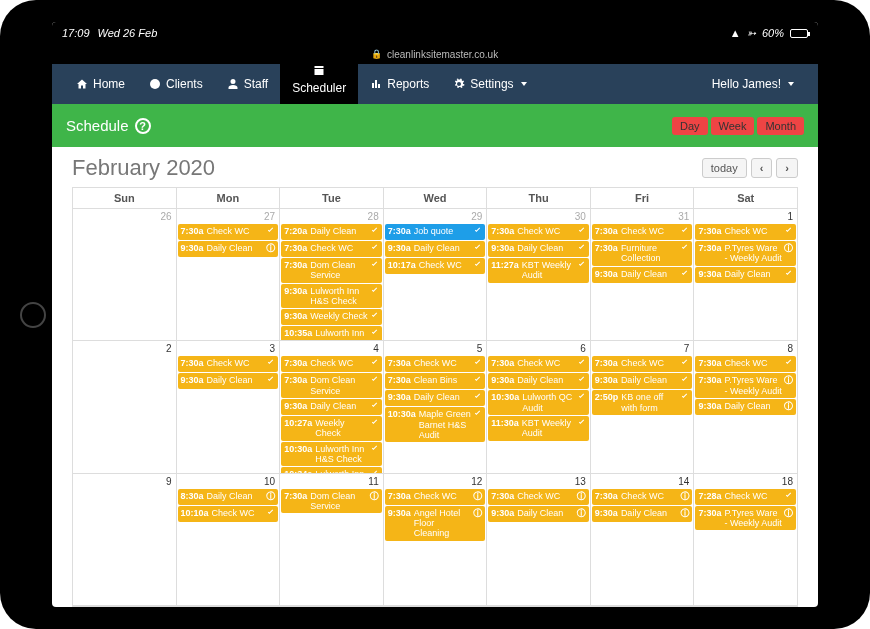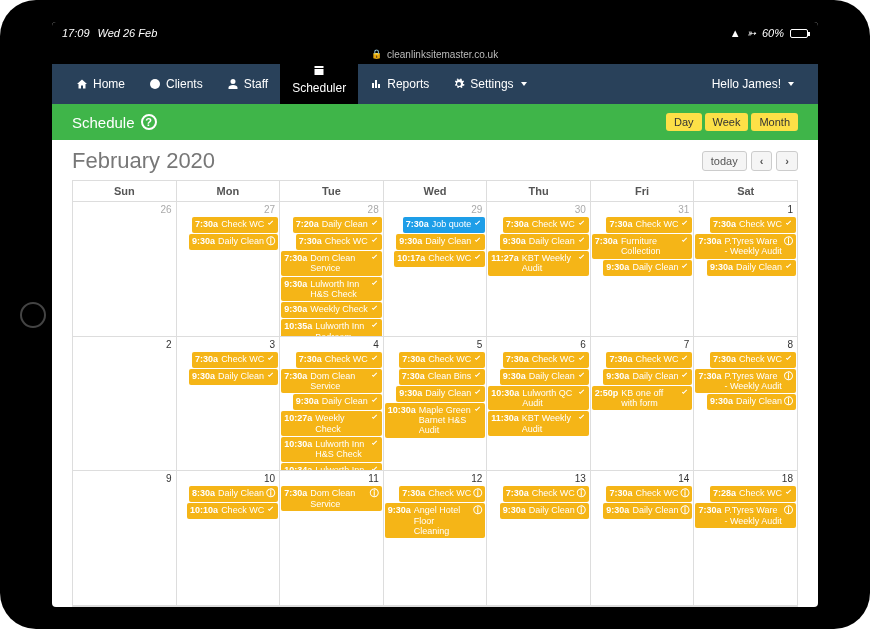--- a/index.html
+++ b/index.html
@@ -13,36 +13,36 @@
   .batt { width:18px; height:9px; border:1px solid #fff; border-radius:2px; position:relative;}
   .batt::after{content:"";position:absolute;right:-3px;top:2px;width:2px;height:4px;background:#fff;}
   .batt-fill{background:#fff;height:100%;width:60%;}
   .url-bar { height: 20px; background: #000; color: #bbb; display: flex; align-items: center; justify-content: center; font-size: 10px; gap:4px;}
   .lock{font-size:9px;}
   .nav { height: 40px; background: #29415a; color: #fff; display: flex; align-items: stretch; padding: 0 12px; font-size: 12px; }
   .nav-item { display: flex; align-items: center; gap: 5px; padding: 0 12px; cursor: pointer; }
   .nav-item.active { background: #000; flex-direction: column; }
   .nav-spacer { flex: 1; }
   .caret{width:0;height:0;border-left:3px solid transparent;border-right:3px solid transparent;border-top:4px solid #fff;margin-left:2px;}
-  .schedule-bar { height: 36px; background: #3fb549; color: #fff; display: flex; align-items: center; padding: 0 20px; font-size: 15px; }
+  .schedule-bar { height: 43px; background: #3fb549; color: #fff; display: flex; align-items: center; padding: 0 14px; font-size: 15px; }
   .schedule-bar .q { width:16px;height:16px;border:2px solid #fff;border-radius:50%;display:inline-flex;align-items:center;justify-content:center;font-size:11px;margin-left:6px;font-weight:bold;}
   .view-btns { margin-left:auto; display:flex; gap:3px;}
-  .view-btn { background:#fde047;color:#333;border-radius:3px;padding:3px 8px;font-size:11px;cursor:pointer;}
+  .view-btn { background:#ef4444;color:#333;border-radius:3px;padding:3px 8px;font-size:11px;cursor:pointer;}
   .content { flex:1; padding: 6px 20px 0 20px; overflow:hidden; display:flex; flex-direction:column;}
   .cal-header { display:flex; align-items:center; margin: 2px 0 6px 0;}
   .cal-title { font-size: 22px; color:#777; font-weight:400;}
   .cal-tools { margin-left:auto; display:flex; gap:4px;}
   .tool-btn { border:1px solid #ccc; background:#f5f5f5; color:#555; border-radius:3px; padding:3px 8px; font-size:11px; cursor:pointer;}
   .arrow{font-weight:bold;}
   .calendar { display:grid; grid-template-columns: repeat(7,1fr); border:1px solid #ddd; border-right:none; flex:1; overflow:hidden;}
   .dayhead { text-align:center; font-weight:bold; background:#fff; border-right:1px solid #ddd; border-bottom:1px solid #ddd; padding:4px 0; color:#555; font-size:11px;}
   .cell { border-right:1px solid #ddd; border-bottom:1px solid #ddd; position:relative; overflow:hidden; min-height:0;}
   .daynum { text-align:right; color:#aaa; font-size:10px; padding:2px 4px;}
   .daynum.cur{color:#333;}
-  .events { display:flex; flex-direction:column; gap:1px; padding:0 1px;align-items:flex-end;}
+  .events { display:flex; flex-direction:column; gap:1px; padding:0 1px;}
   .event { background:#f5b517; color:#fff; font-size:9px; padding:2px 3px; border-radius:2px; display:flex; align-items:flex-start; line-height:1.15; position:relative; min-height:16px;}
   .event.blue { background:#1e9ee8;}
   .event .t { font-weight:bold; margin-right:3px;}
   .event .txt { flex:1; overflow:hidden;}
   .ico { margin-left:2px; font-size:9px; }
   svg.nav-ico{width:12px;height:12px;fill:#fff;}
   svg.check{width:9px;height:9px;fill:#fff;}
 </style>
 </head>
 <body>

